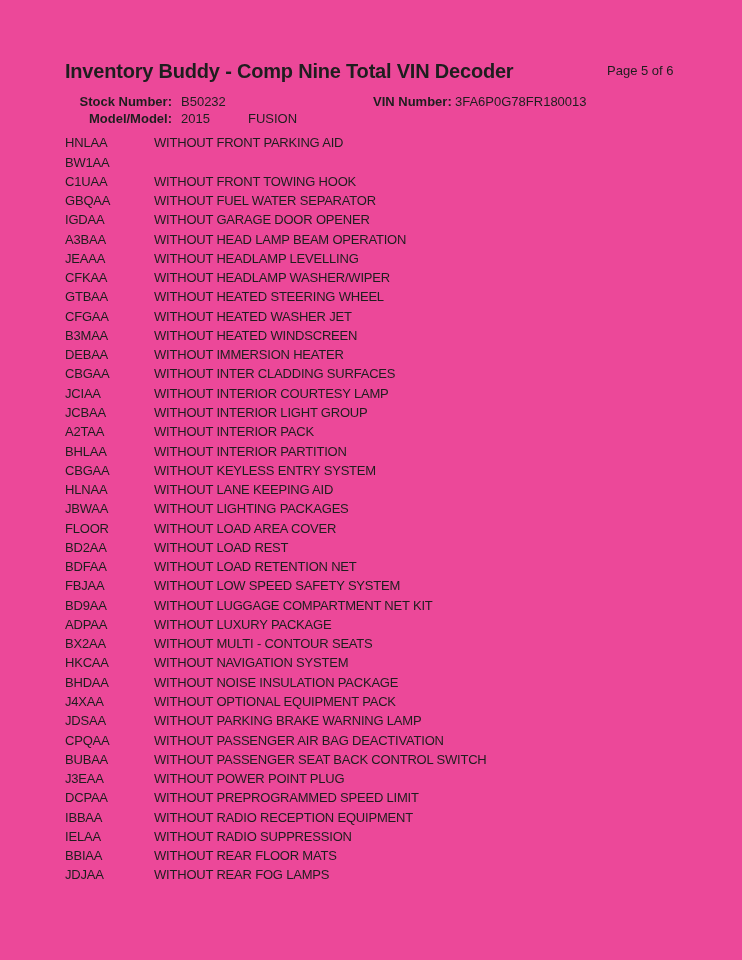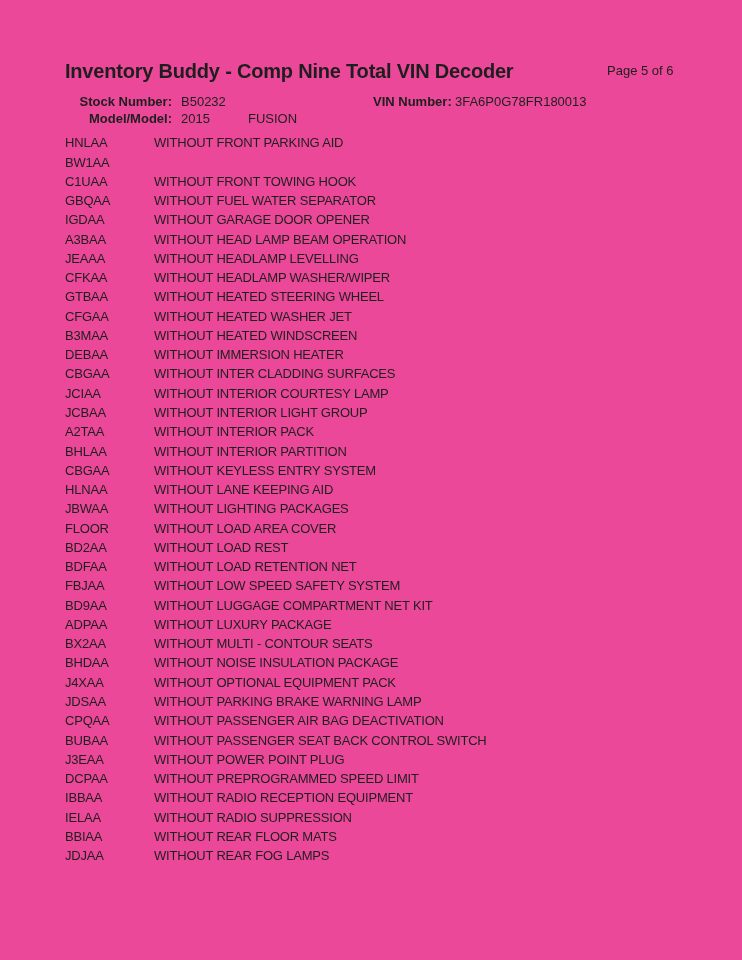--- a/index.html
+++ b/index.html
@@ -206,20 +206,24 @@
       </div>
       <div class="row">
         <span class="code">ADPAA</span>
         <span class="desc">WITHOUT LUXURY PACKAGE</span>
       </div>
       <div class="row">
         <span class="code">BX2AA</span>
         <span class="desc">WITHOUT MULTI - CONTOUR SEATS</span>
       </div>
       <div class="row">
+        <span class="code">HKCAA</span>
+        <span class="desc">WITHOUT NAVIGATION SYSTEM</span>
+      </div>
+      <div class="row">
         <span class="code">BHDAA</span>
         <span class="desc">WITHOUT NOISE INSULATION PACKAGE</span>
       </div>
       <div class="row">
         <span class="code">J4XAA</span>
         <span class="desc">WITHOUT OPTIONAL EQUIPMENT PACK</span>
       </div>
       <div class="row">
         <span class="code">JDSAA</span>
         <span class="desc">WITHOUT PARKING BRAKE WARNING LAMP</span>

